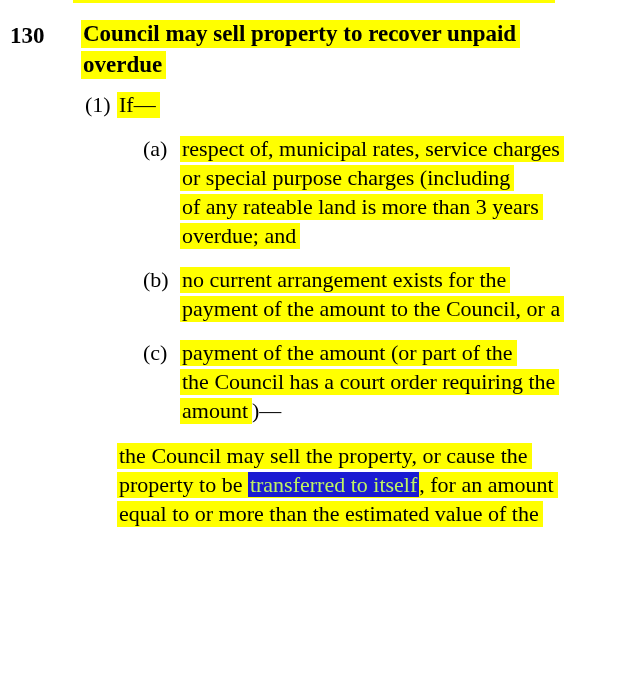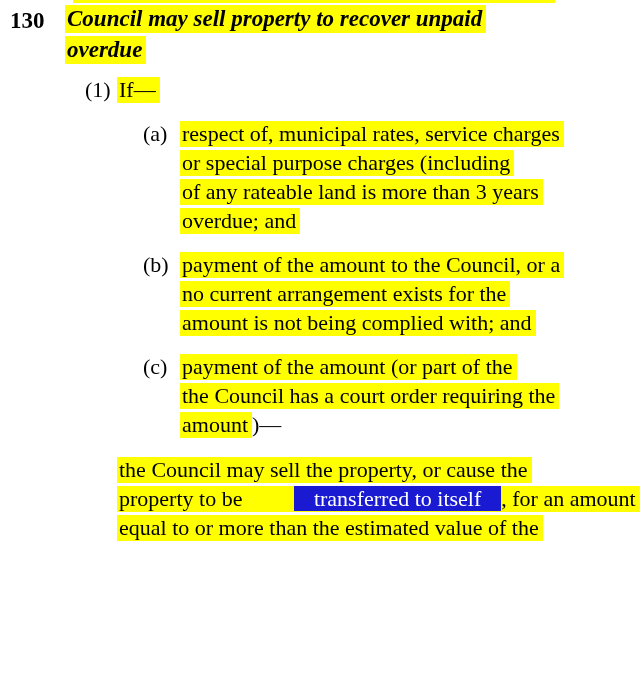--- a/index.html
+++ b/index.html
@@ -26,34 +26,34 @@
     top: 0;
     left: 73px;
     width: 482px;
     height: 3px;
     background: #ffff00;
   }
 
   
   .section {
     display: flex;
-    padding-top: 5px;
+    padding-top: 20px;
+    gap: 16px;
   }
   .sec-num {
     width: 65px;
     padding-left: 10px;
     box-sizing: border-box;
     font-weight: bold;
     font-size: 23px;
     line-height: 31px;
   }
   .sec-heading {
     font-weight: bold;
     font-size: 23px;
-    font-style: italic;
   }
   .hline {
     height: 31px;
     white-space: nowrap;
   }
   .hline .hl {
     line-height: 28px;
   }
 
   
@@ -101,23 +101,22 @@
 
   
   .closing {
     margin-left: 117px;
     margin-top: 16px;
   }
 
   
   .sel {
     background: #1a1ad2;
-    color: #ffffff;
-    padding: 0 20px;
-    margin-left: 46px;
+    color: #bef264;
+    padding: 0 2px;
   }
 </style>
 </head>
 <body>
 
 <div class="page">
 
   <div class="clip-frag"></div>
 
   <div class="section">
@@ -141,23 +140,22 @@
       <div class="line"><span class="hl">respect of, municipal rates, service charges</span></div>
       <div class="line"><span class="hl">or special purpose charges (including</span></div>
       <div class="line"><span class="hl">of any rateable land is more than 3 years</span></div>
       <div class="line"><span class="hl">overdue; and</span></div>
     </div>
   </div>
 
   <div class="clause">
     <div class="clause-label">(b)</div>
     <div class="clause-body">
+      <div class="line"><span class="hl">no current arrangement exists for the</span></div>
       <div class="line"><span class="hl">payment of the amount to the Council, or a</span></div>
-      <div class="line"><span class="hl">no current arrangement exists for the</span></div>
-      <div class="line"><span class="hl">amount is not being complied with; and</span></div>
     </div>
   </div>
 
   <div class="clause">
     <div class="clause-label">(c)</div>
     <div class="clause-body">
       <div class="line"><span class="hl">payment of the amount (or part of the</span></div>
       <div class="line"><span class="hl">the Council has a court order requiring the</span></div>
       <div class="line"><span class="hl">amount</span><span class="plain">)—</span></div>
     </div>

